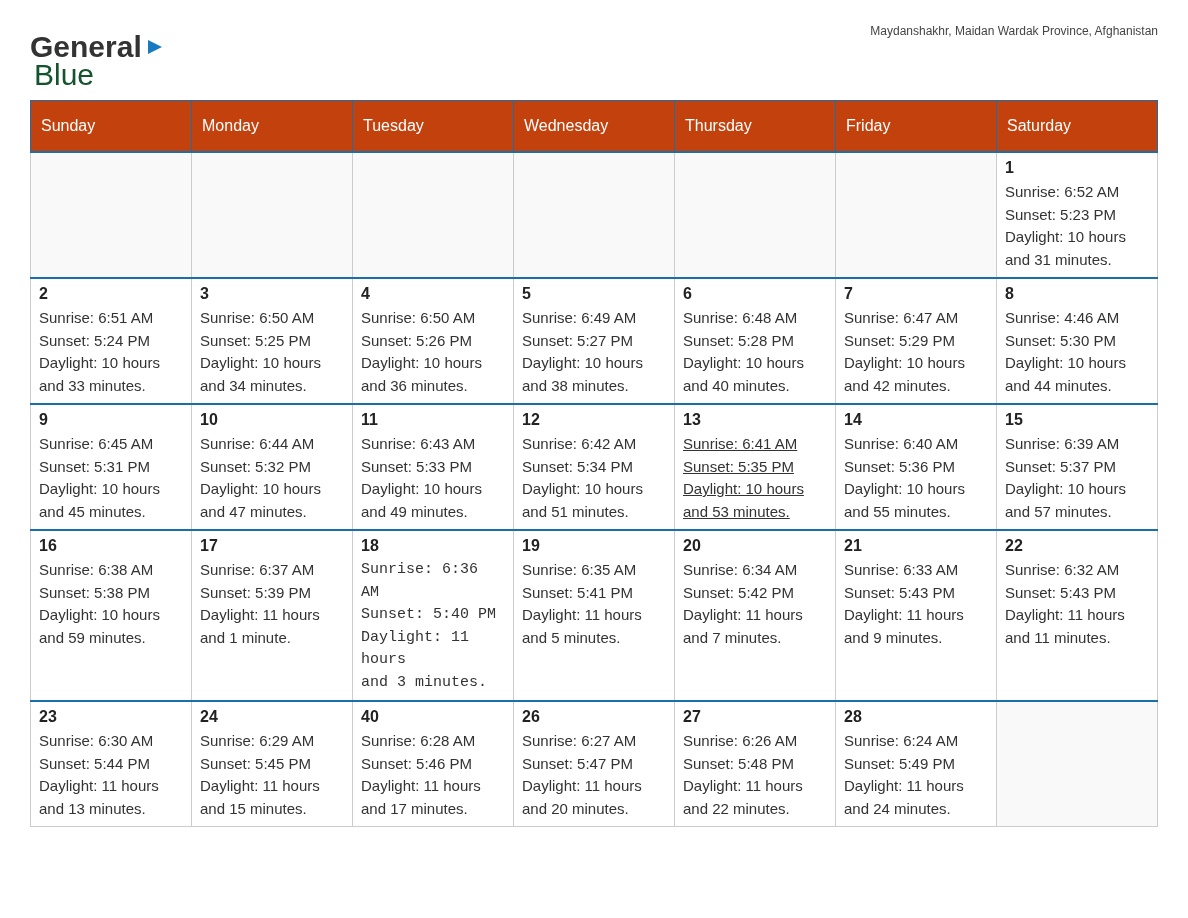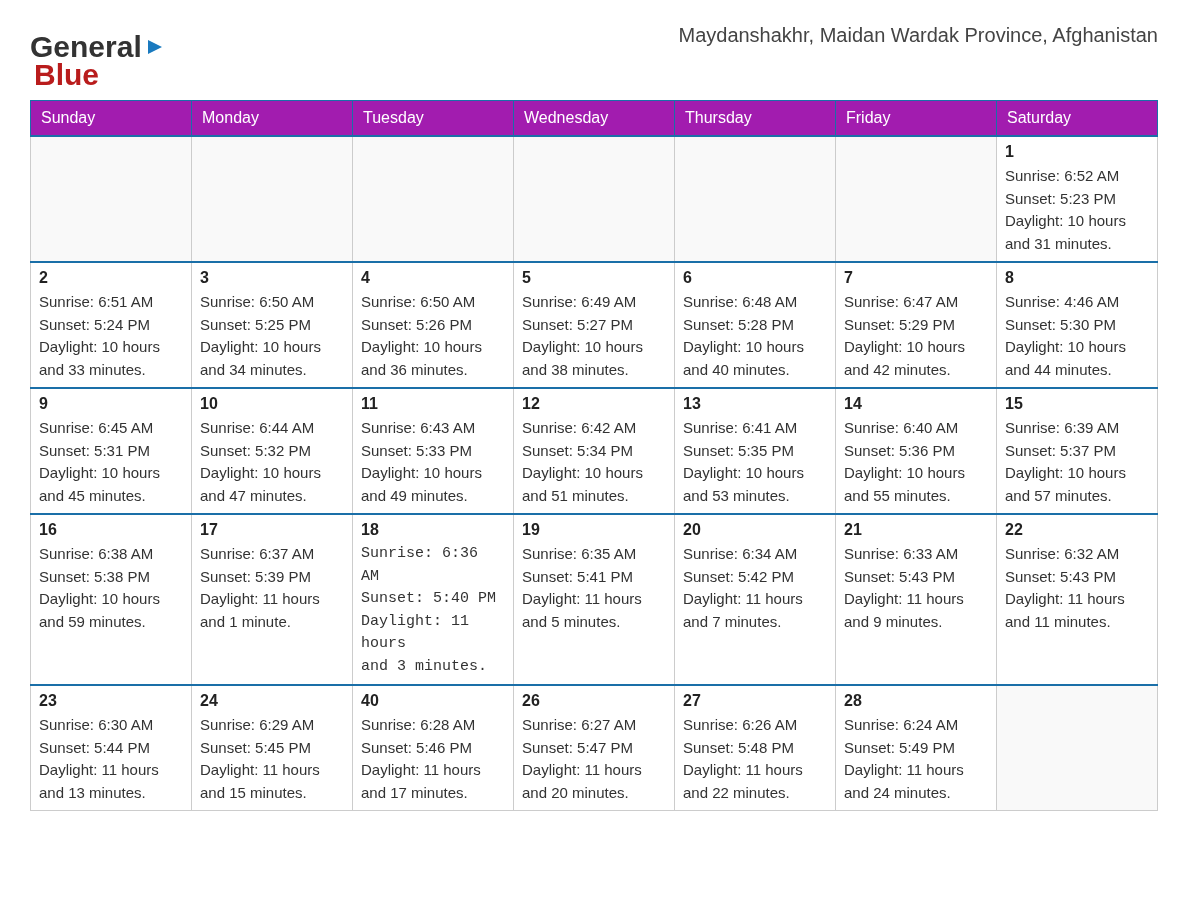--- a/index.html
+++ b/index.html
@@ -25,35 +25,35 @@
     .title-block {
       text-align: right;
     }
     .month-title {
       font-size: 52px;
       font-weight: bold;
       color: #222;
       line-height: 1.1;
     }
     .location-title {
-      font-size: 20px;
+      font-size: 12px;
       color: #444;
       margin-top: 4px;
     }
     .calendar {
       width: 100%;
       border-collapse: collapse;
       margin-top: 8px;
     }
     .calendar th {
-      background-color: #a21caf;
+      background-color: #c2410c;
       color: #fff;
       font-size: 16px;
       font-weight: normal;
-      padding: 8px 10px;
+      padding: 16px 10px;
       text-align: left;
       border: 1px solid #1a6fa8;
     }
     .calendar td {
       vertical-align: top;
       border: 1px solid #ccc;
       padding: 6px 8px;
       width: 14.28%;
       min-height: 100px;
       font-size: 13px;
@@ -93,21 +93,21 @@
 
 <div class="header">
   <div class="logo">
     <div class="logo-line1">
       <span style="font-size:30px;font-weight:bold;color:#333;">General</span>
       <svg width="22" height="22" viewBox="0 0 22 22" style="margin-left:2px;">
         <polygon points="4,4 18,11 4,18" fill="#1a7abf"></polygon>
       </svg>
     </div>
     <div class="logo-line2">
-      <span style="font-size:30px;font-weight:bold;color:#b91c1c;margin-left:4px;">Blue</span>
+      <span style="font-size:30px;font-weight:normal;color:#14532d;margin-left:4px;">Blue</span>
     </div>
   </div>
   <div class="title-block">
     <div class="location-title">Maydanshakhr, Maidan Wardak Province, Afghanistan</div>
   </div>
 </div>
 
 <table class="calendar">
   <thead>
     <tr id="weekday-header">
@@ -211,21 +211,21 @@
         </td>
         <td>
           <span class="day-num">12</span>
           <div class="day-info" style="white-space: pre-line;">Sunrise: 6:42 AM
 Sunset: 5:34 PM
 Daylight: 10 hours
 and 51 minutes.</div>
         </td>
         <td>
           <span class="day-num">13</span>
-          <div class="day-info" style="white-space: pre-line;">Sunrise: 6:41 AM
+          <div class="day-info" style="white-space: pre-line; text-decoration: underline;">Sunrise: 6:41 AM
 Sunset: 5:35 PM
 Daylight: 10 hours
 and 53 minutes.</div>
         </td>
         <td>
           <span class="day-num">14</span>
           <div class="day-info" style="white-space: pre-line;">Sunrise: 6:40 AM
 Sunset: 5:36 PM
 Daylight: 10 hours
 and 55 minutes.</div>

